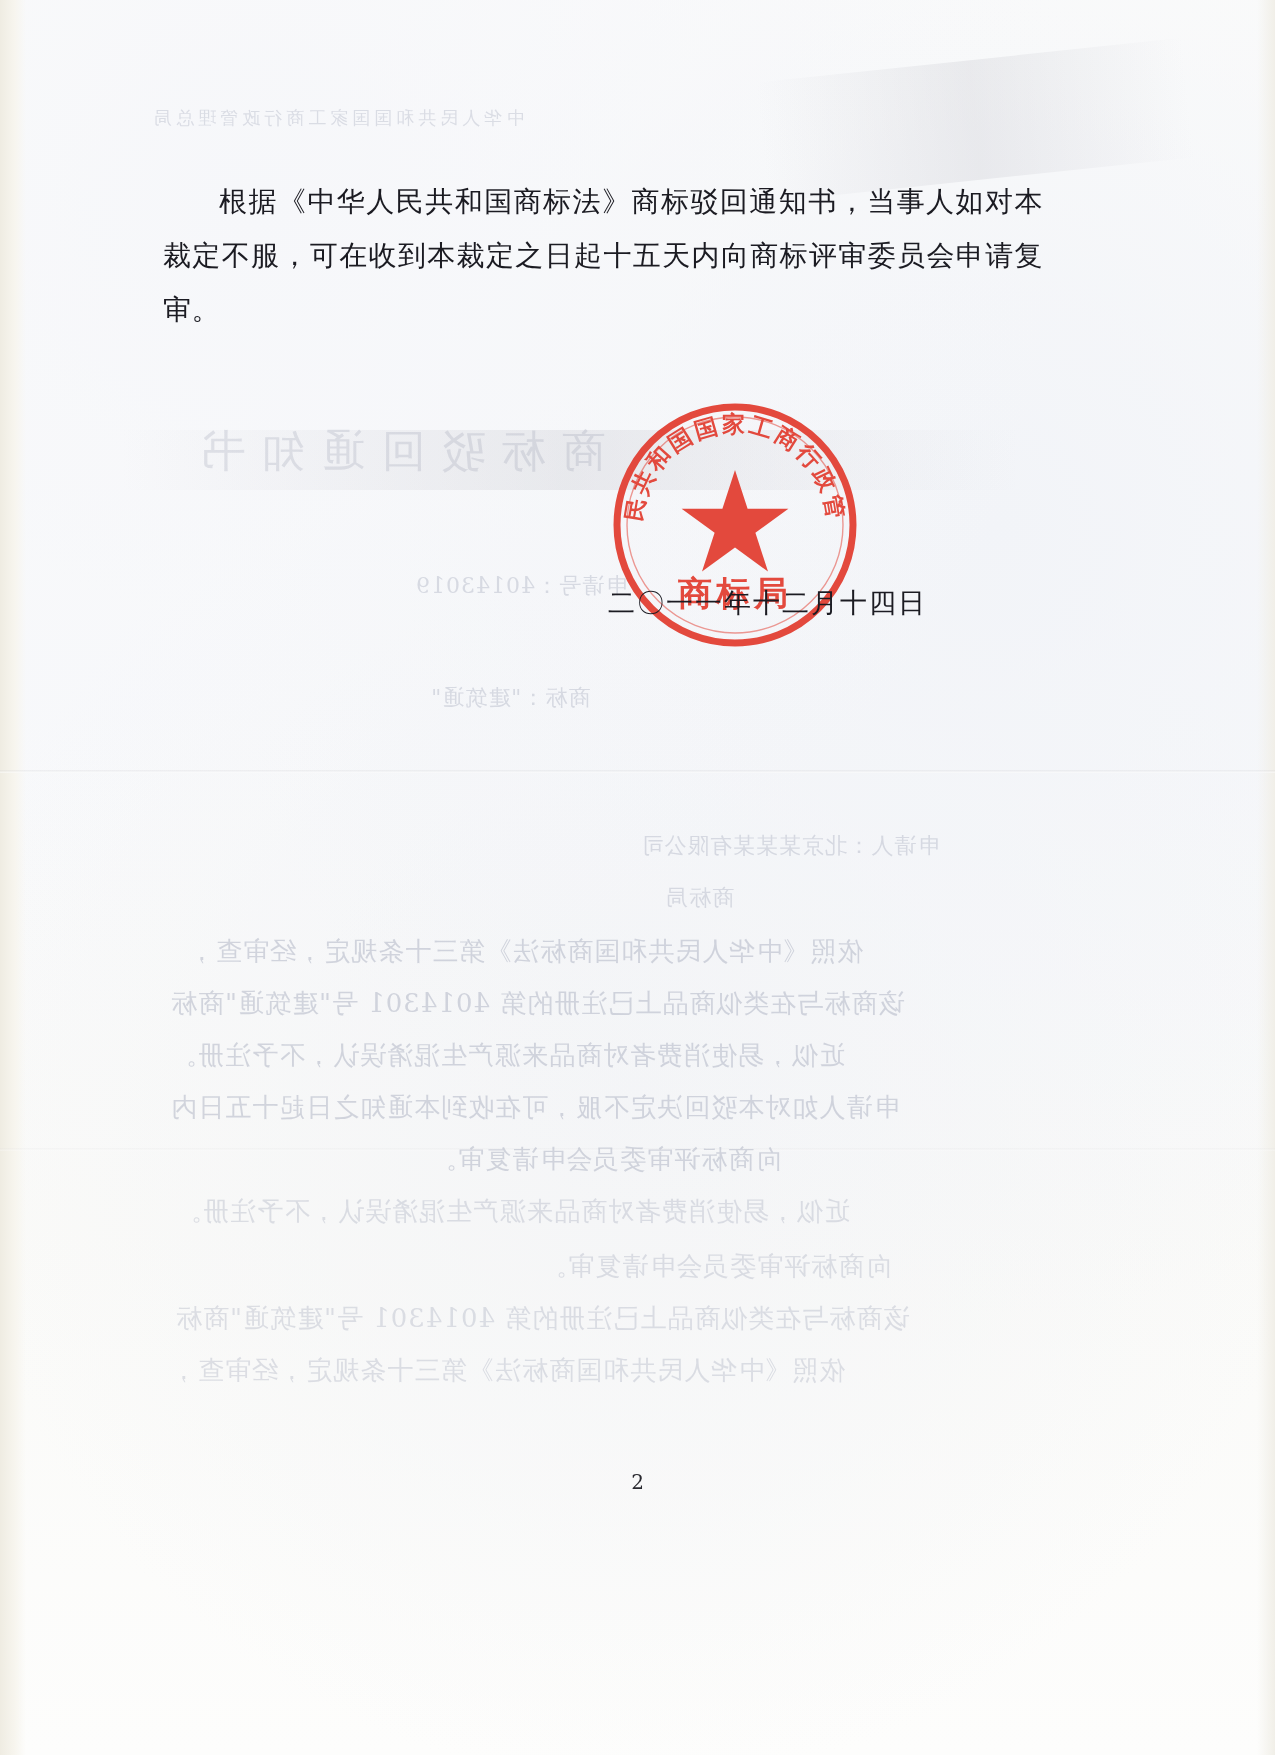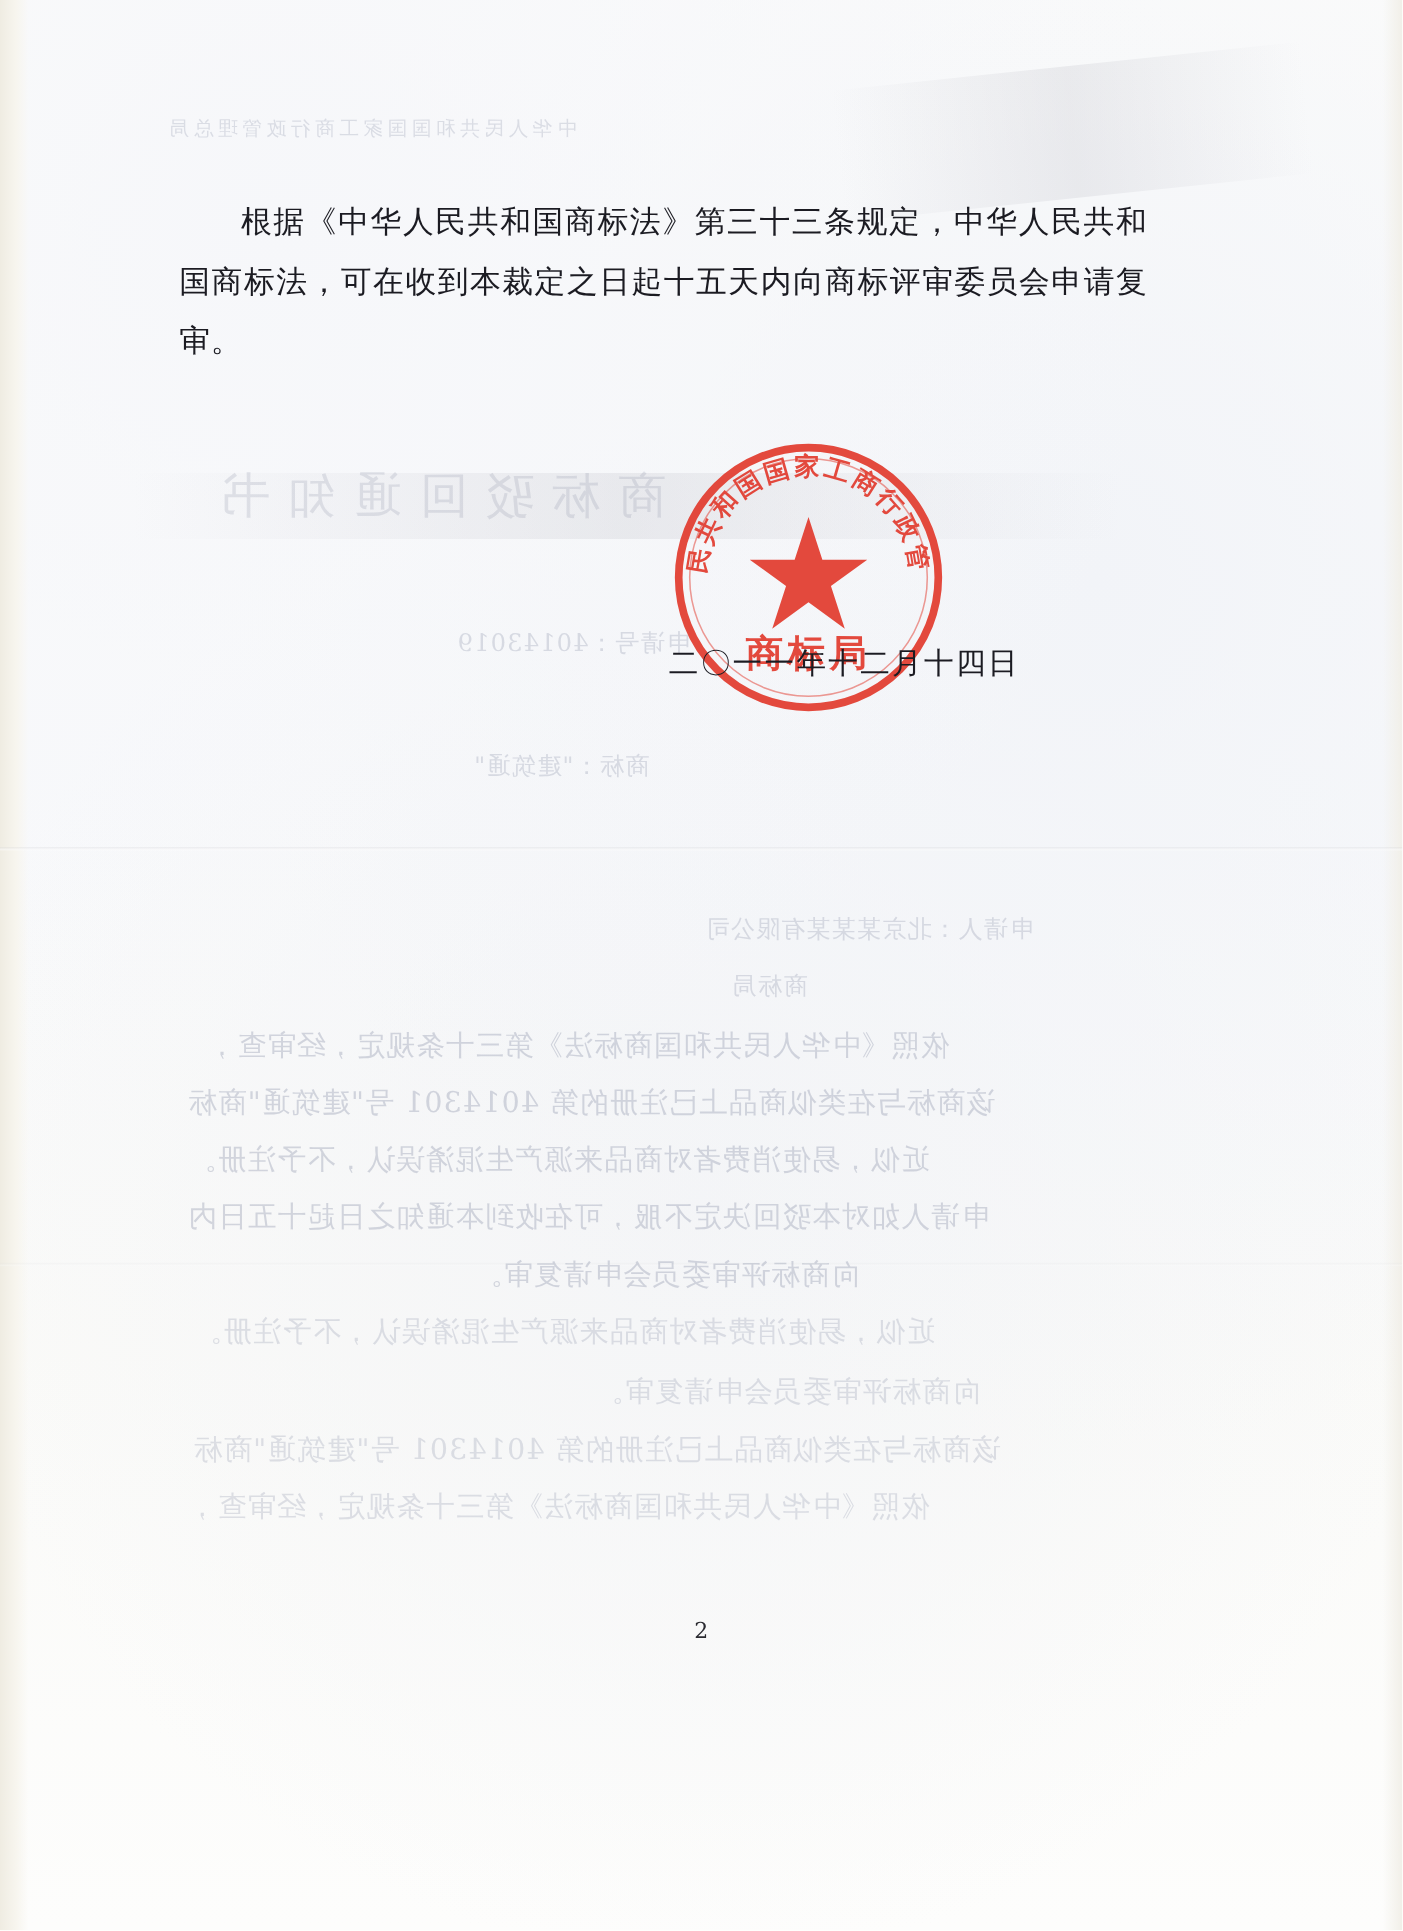--- a/index.html
+++ b/index.html
@@ -144,21 +144,21 @@
   <div class="bleed" style="left:170px; top:977px;">该商标与在类似商品上已注册的第 4014301 号"建筑通"商标</div>
   <div class="bleed" style="left:170px; top:1029px;">近似，易使消费者对商品来源产生混淆误认，不予注册。</div>
   <div class="bleed" style="left:170px; top:1081px;">申请人如对本驳回决定不服，可在收到本通知之日起十五日内</div>
   <div class="bleed" style="left:430px; top:1133px;">向商标评审委员会申请复审。</div>
   <div class="bleed" style="left:175px; top:1185px; opacity:.30;">近似，易使消费者对商品来源产生混淆误认，不予注册。</div>
   <div class="bleed" style="left:540px; top:1240px; opacity:.30;">向商标评审委员会申请复审。</div>
   <div class="bleed" style="left:175px; top:1292px; opacity:.30;">该商标与在类似商品上已注册的第 4014301 号"建筑通"商标</div>
   <div class="bleed" style="left:170px; top:1344px; opacity:.30;">依照《中华人民共和国商标法》第三十条规定，经审查，</div>
 
   <div class="content">
-    <p class="para-2">根据《中华人民共和国商标法》第三十三条规定，中华人民共和国商标法，可在收到本裁定之日起十五天内向商标评审委员会申请复审。</p>
+    <p class="para-2">根据《中华人民共和国商标法》商标驳回通知书，当事人如对本裁定不服，可在收到本裁定之日起十五天内向商标评审委员会申请复审。</p>
   </div>
 
   <div class="seal">
     <svg width="250" height="250" viewBox="0 0 250 250" aria-hidden="true">
       <g opacity="0.92">
         <circle cx="125" cy="125" r="118" fill="none" stroke="#e23b2e" stroke-width="7"></circle>
         <circle cx="125" cy="125" r="108" fill="none" stroke="#e23b2e" stroke-width="1.4" opacity="0.55"></circle>
         <path id="sealArc" d="M 125,125 m -93,0 a 93,93 0 1,1 186,0" fill="none" stroke="none"></path>
         <text font-family="'DejaVu Serif','Liberation Serif',serif" font-size="23" font-weight="bold" fill="#e23b2e" letter-spacing="3">
           <textPath href="#sealArc" startOffset="50%" text-anchor="middle">中华人民共和国国家工商行政管理总局</textPath>

